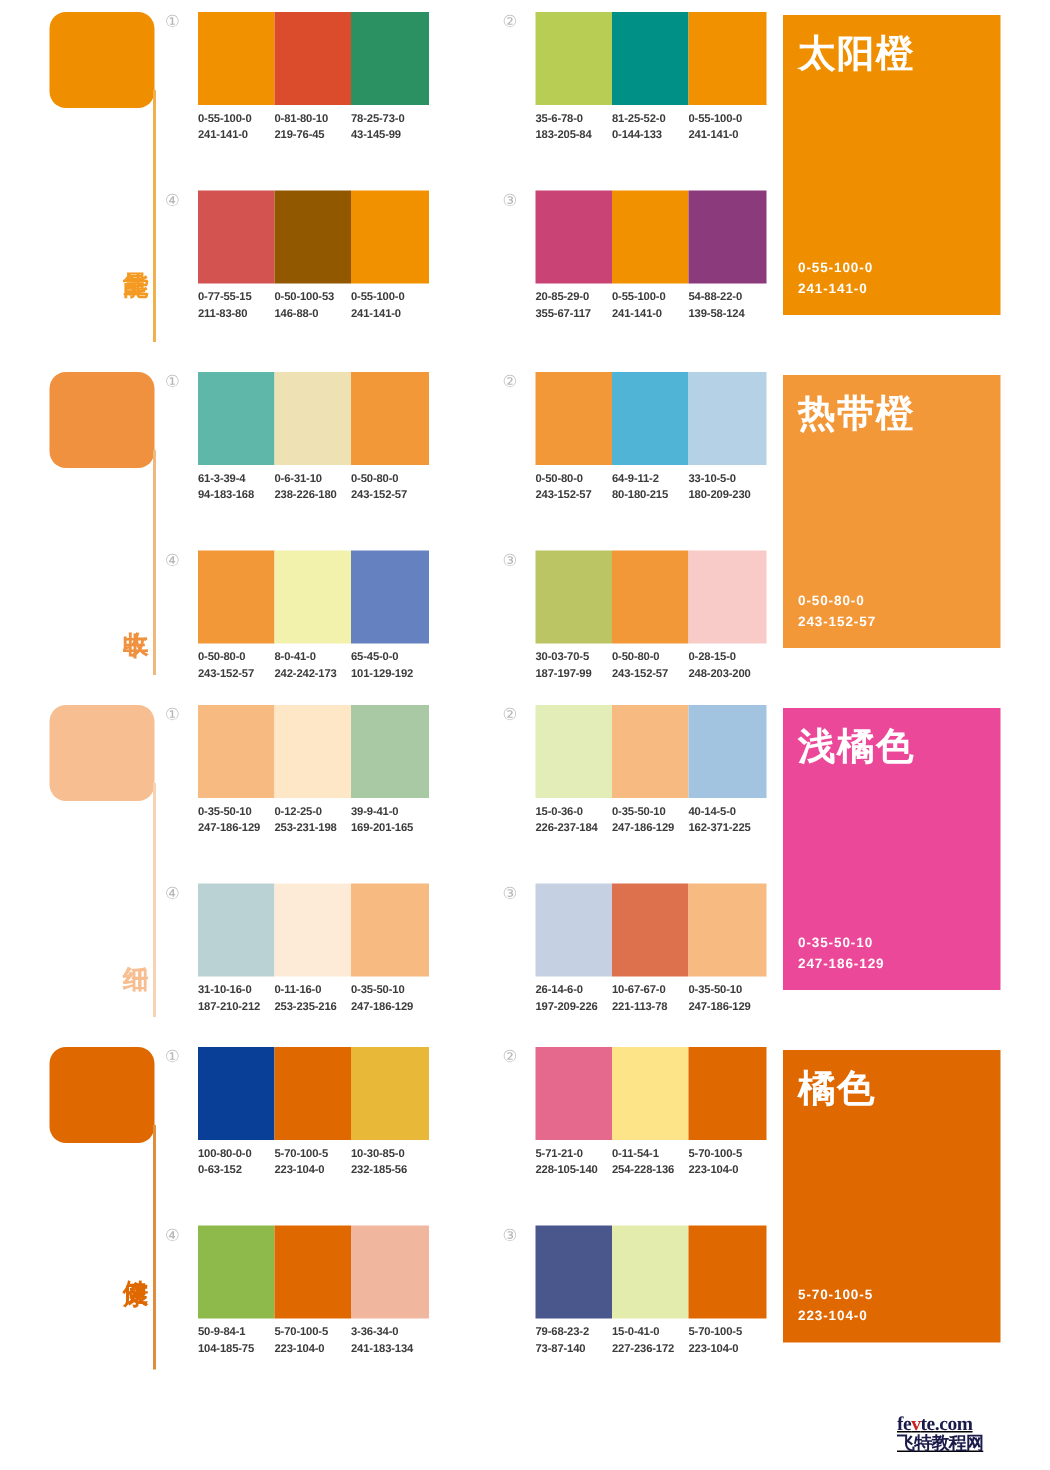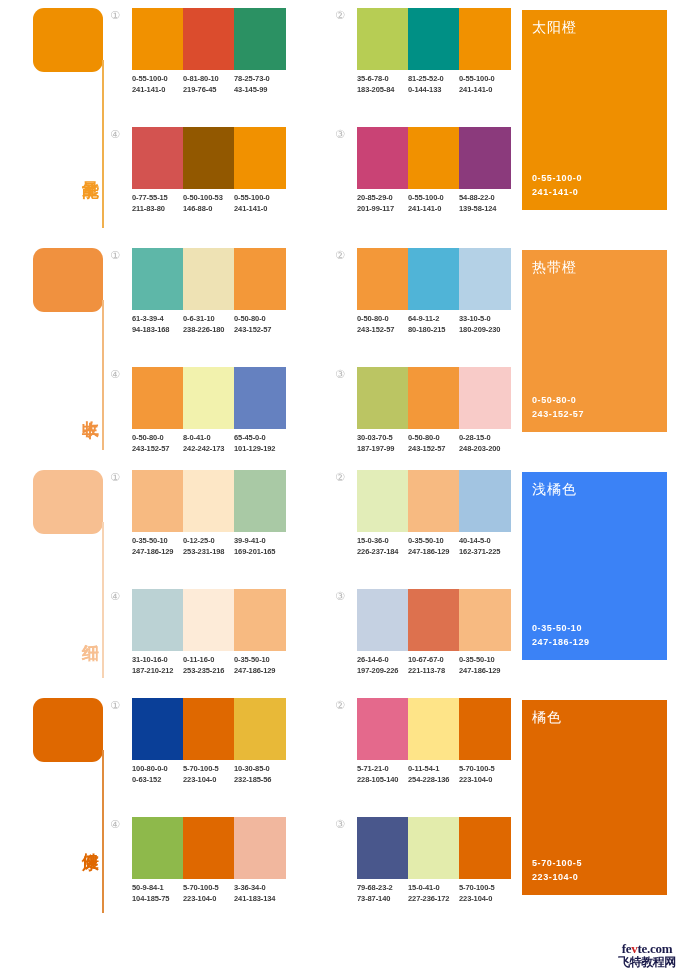--- a/index.html
+++ b/index.html
@@ -72,33 +72,33 @@
   .lbl.w52 { width: 52px; }
 
   
   .big {
     position: absolute;
     left: 522px; top: 10px;
     width: 145px; height: 200px;
   }
   .big-title {
     position: absolute; left: 10px; top: 9px;
-    font-size: 14px; font-weight: normal; color: #ffffff;
+    font-size: 25px; font-weight: bold; color: #ffffff;
     letter-spacing: 1px;
   }
   .big-codes {
     position: absolute; left: 10px; bottom: 11px;
     font-size: 9px; font-weight: bold; color: #ffffff;
     line-height: 14px; letter-spacing: 0.6px;
   }
 
   
   #footer {
     position: absolute; left: 598px; top: 942px;
-    width: 98px; text-align: center;
+    width: 98px;  text-decoration: underline;
   }
   .logo-top {
     font-family: "Liberation Serif", "DejaVu Serif", serif;
     font-size: 13px; font-weight: bold; color: #1b1b4b;
     line-height: 13px; letter-spacing: -0.3px;
   }
   .logo-top .v { color: #cc2222; }
   .logo-bot {
     font-size: 12px; font-weight: bold; color: #1b1b4b;
     line-height: 14px; letter-spacing: -0.5px;
@@ -181,21 +181,21 @@
       <div class="row" style="left: 333px; top: 127px;">
         <div class="num">③</div>
         <div class="swatches">
           <div class="sw" style="background: rgb(201, 67, 117);"></div>
           <div class="sw" style="background: rgb(241, 145, 0);"></div>
           <div class="sw w52" style="background: rgb(139, 58, 124);"></div>
         </div>
         <div class="labels">
           <div class="lbl">
             <div>20-85-29-0</div>
-            <div>201-99-117</div>
+            <div>355-67-117</div>
           </div>
           <div class="lbl">
             <div>0-55-100-0</div>
             <div>241-141-0</div>
           </div>
           <div class="lbl w52">
             <div>54-88-22-0</div>
             <div>139-58-124</div>
           </div>
         </div>
@@ -393,21 +393,21 @@
           <div class="lbl">
             <div>10-67-67-0</div>
             <div>221-113-78</div>
           </div>
           <div class="lbl w52">
             <div>0-35-50-10</div>
             <div>247-186-129</div>
           </div>
         </div>
       </div>
-      <div class="big" style="background: #3b82f6; height: 188px;">
+      <div class="big" style="background: #ec4899; height: 188px;">
         <div class="big-title">浅橘色</div>
         <div class="big-codes">
           <div>0-35-50-10</div>
           <div>247-186-129</div>
         </div>
       </div>
     </div>
     <div class="section" style="top: 690px; height: 235px;">
       <div class="tab" style="background: rgb(223, 104, 0);"></div>
       <div class="rail" style="background: rgb(224, 140, 62); height: 163px;"></div>

